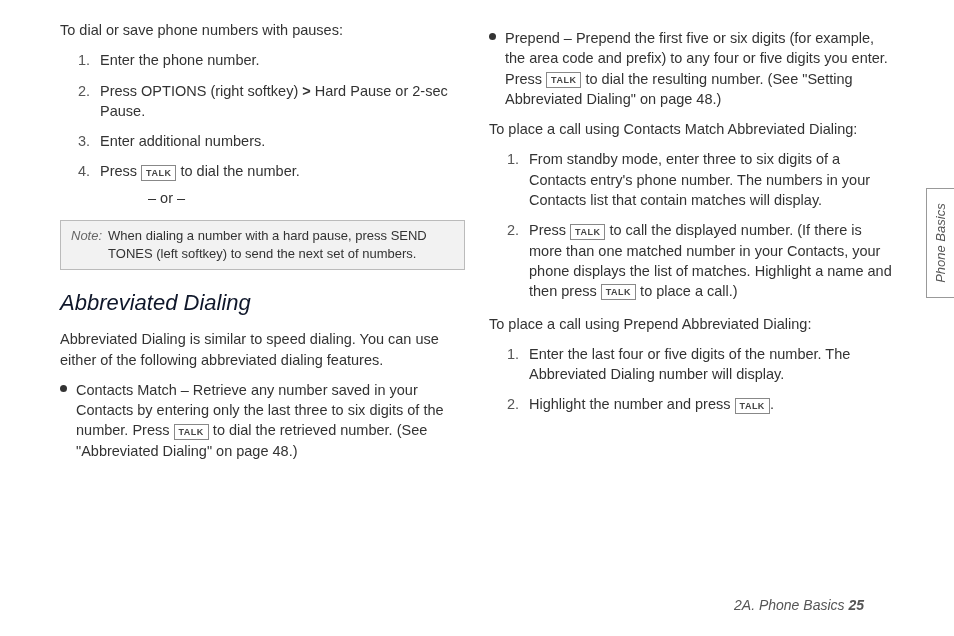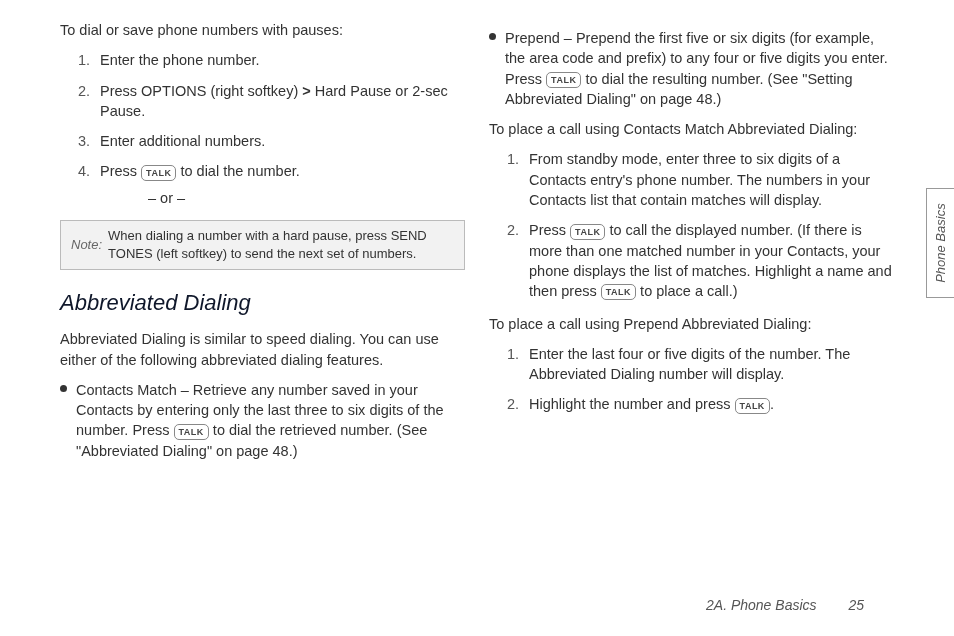--- a/index.html
+++ b/index.html
@@ -29,39 +29,38 @@
   content: counter(item) ".";
   position: absolute;
   left: 0;
   color: #555;
 }
 .sub { margin-left: 48px; margin-top:6px; margin-bottom:6px; }
 .bold { font-weight: normal; }
 .talk {
   display: inline-block;
   border: 1px solid #888;
-  border-radius: 5px;
+  border-radius: 0;
   padding: 0 4px;
   font-size: 9px;
   font-weight: bold;
   letter-spacing: 0.5px;
   vertical-align: middle;
   line-height: 14px;
   color: #444;
   background: #fff;
 }
 .notebox {
   border: 1px solid #bbb;
   background: #f2f2f2;
   padding: 6px 10px 6px 10px;
   margin: 8px 0 18px 0;
   font-size: 13px;
   display: flex;
   gap: 6px;
-  align-items: center;
 }
 .notebox .label { font-style: italic; color:#666; flex:0 0 auto; }
 .notebox .body { flex:1; }
 h2 {
   font-style: italic;
   font-weight: normal;
   font-size: 22px;
   color: #0f172a;
   margin: 4px 0 10px 0;
 }
@@ -92,21 +91,21 @@
   color: #555;
 }
 .footer {
   position: absolute;
   bottom: 20px;
   right: 90px;
   font-style: italic;
   color: #555;
   font-size: 14px;
 }
-.footer .pg { font-weight: normal; margin-left: 28px; }
+.footer .pg { font-weight: bold; }
 .gt { font-weight: bold; }
 </style>
 </head>
 <body>
 
 <div class="page">
   <div class="col">
     <p class="para">To dial or save phone numbers with pauses:</p>
     <ol>
       <li><span>Enter the phone number.</span></li>

